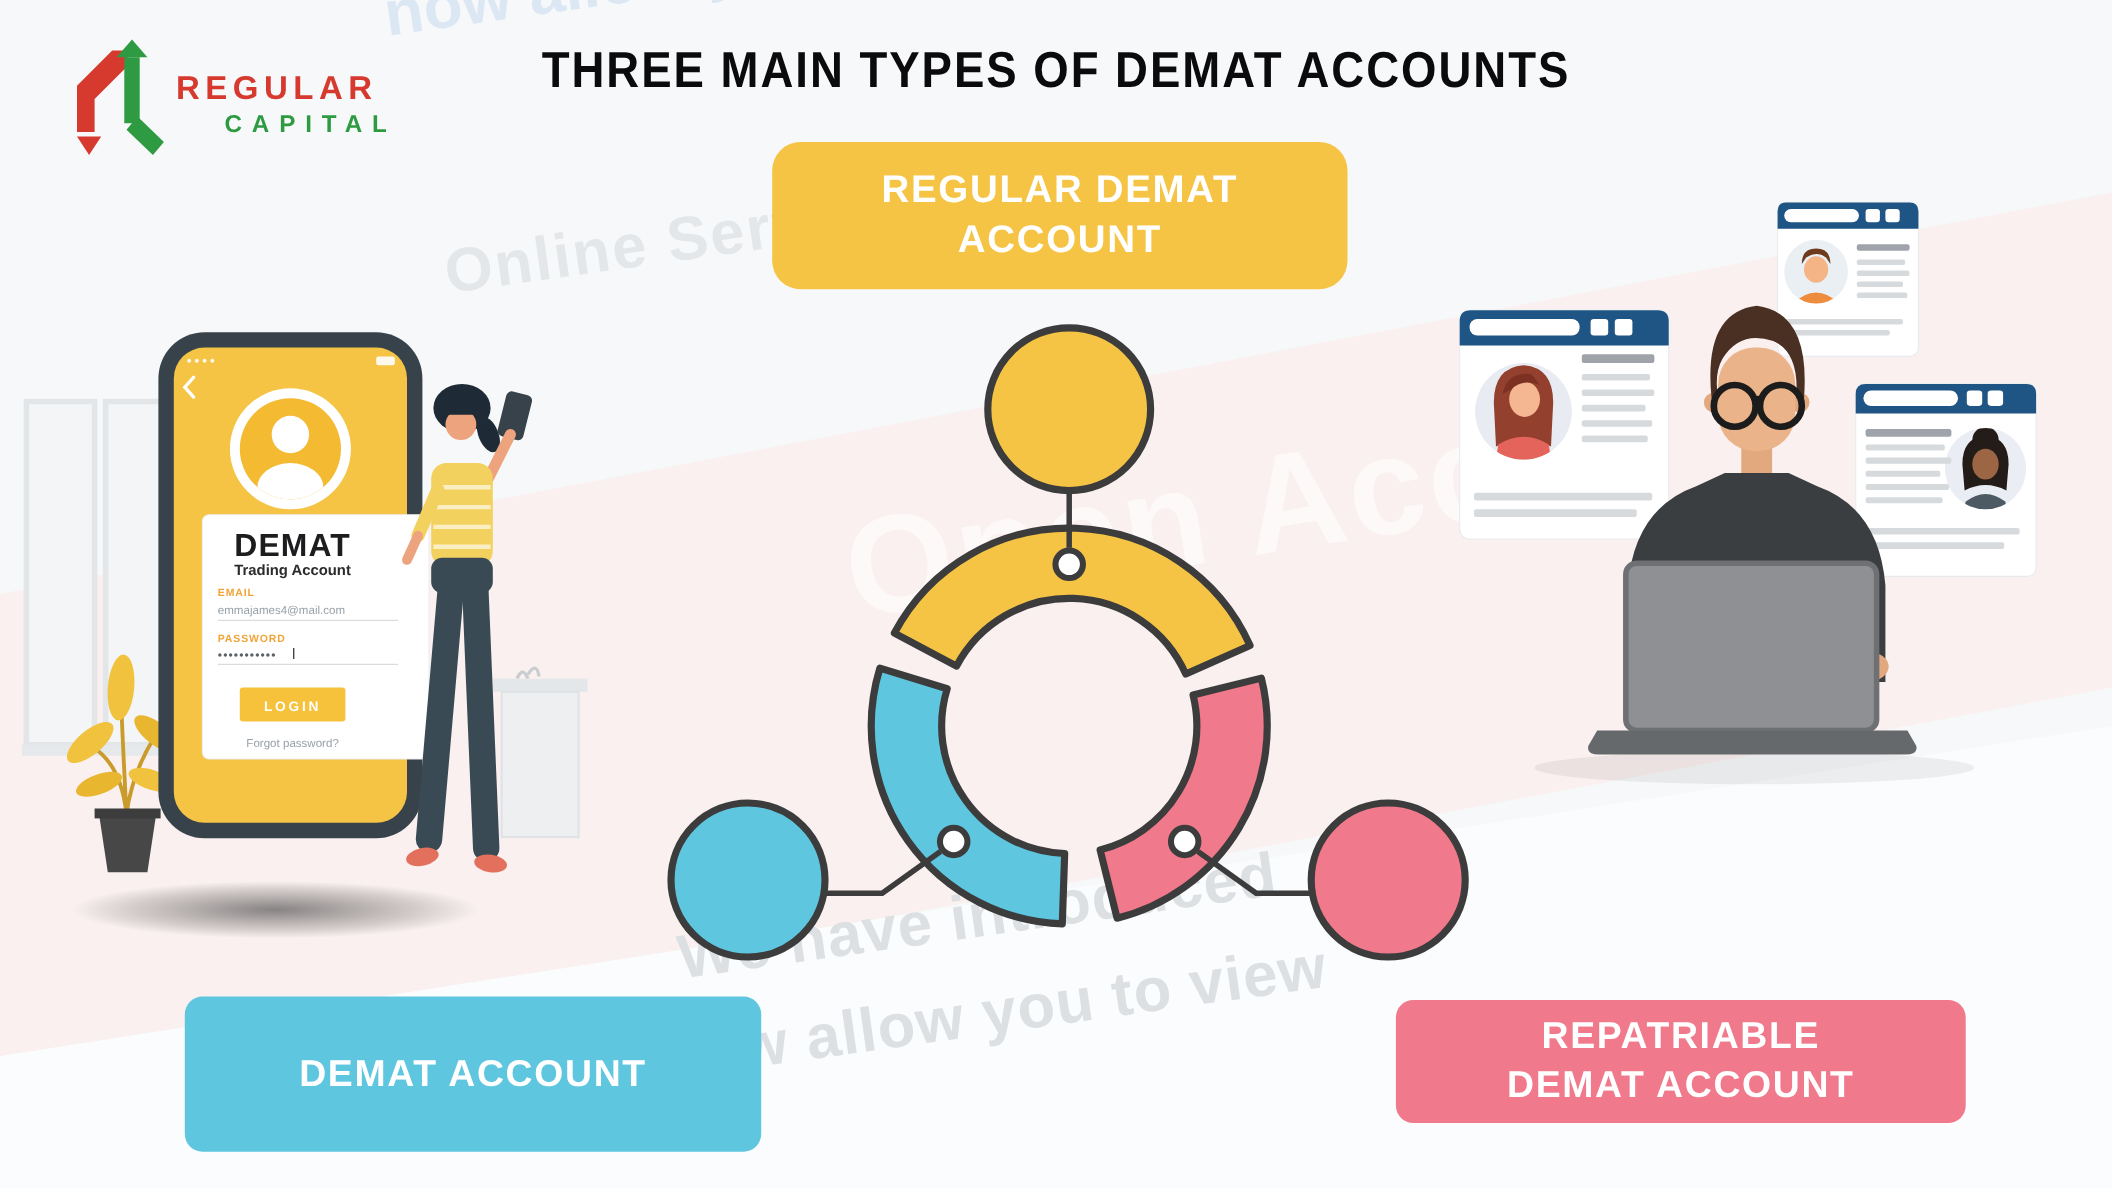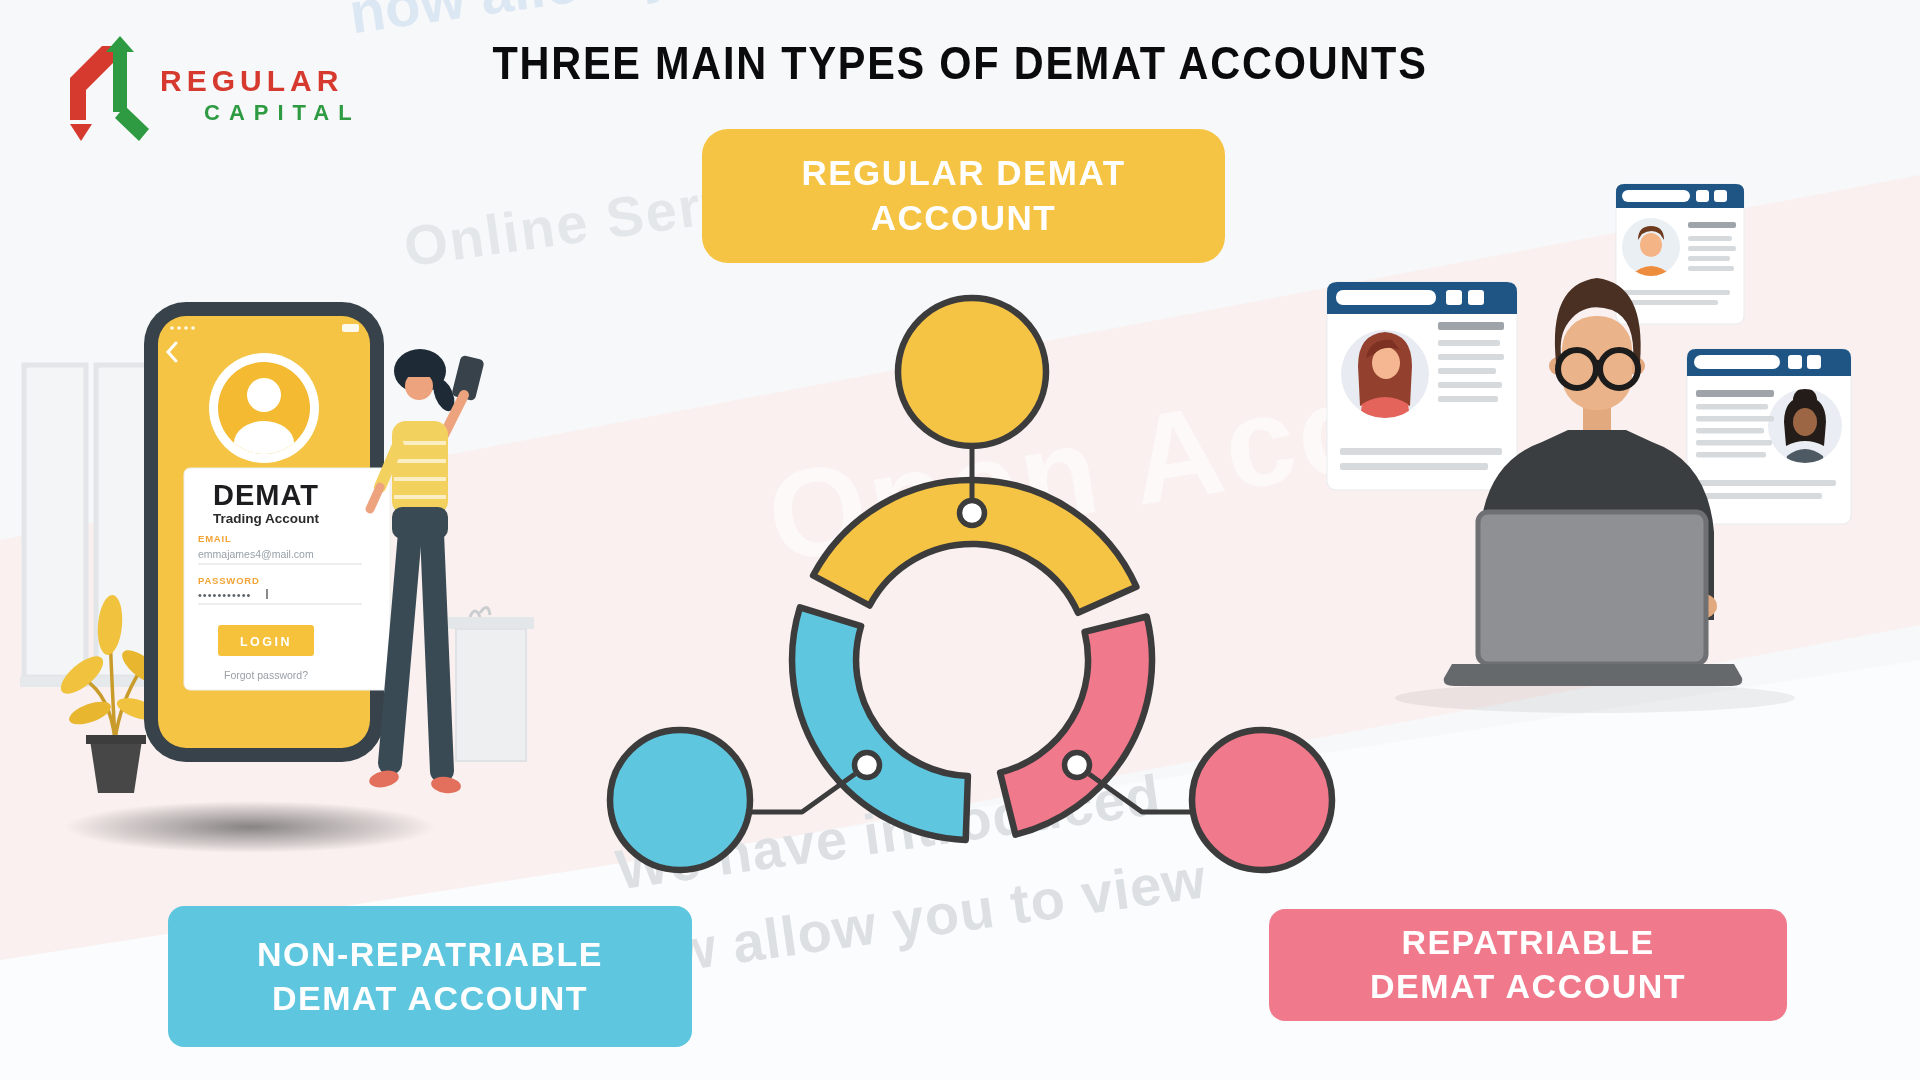--- a/index.html
+++ b/index.html
@@ -61,21 +61,20 @@
     <div class="logo-sub" style="color: rgb(46, 155, 67);">CAPITAL</div>
   </div>
 
   <div class="title">THREE MAIN TYPES OF DEMAT ACCOUNTS</div>
 
   <div class="box" id="box-regular" style="background-color: rgb(246, 196, 69);">
     <span>REGULAR DEMAT</span>
     <span>ACCOUNT</span>
   </div>
   <div class="box" id="box-nonrep" style="background-color: rgb(94, 198, 223);">
-    <span>NON-REPATRIABLE</span>
     <span>DEMAT ACCOUNT</span>
   </div>
   <div class="box" id="box-rep" style="background-color: rgb(240, 121, 139);">
     <span>REPATRIABLE</span>
     <span>DEMAT ACCOUNT</span>
   </div>
 
   <svg id="diagram" width="840" height="620" viewBox="560 280 840 620">
     <g stroke="#3c3c3c" stroke-width="6.5" stroke-linejoin="round">
 

